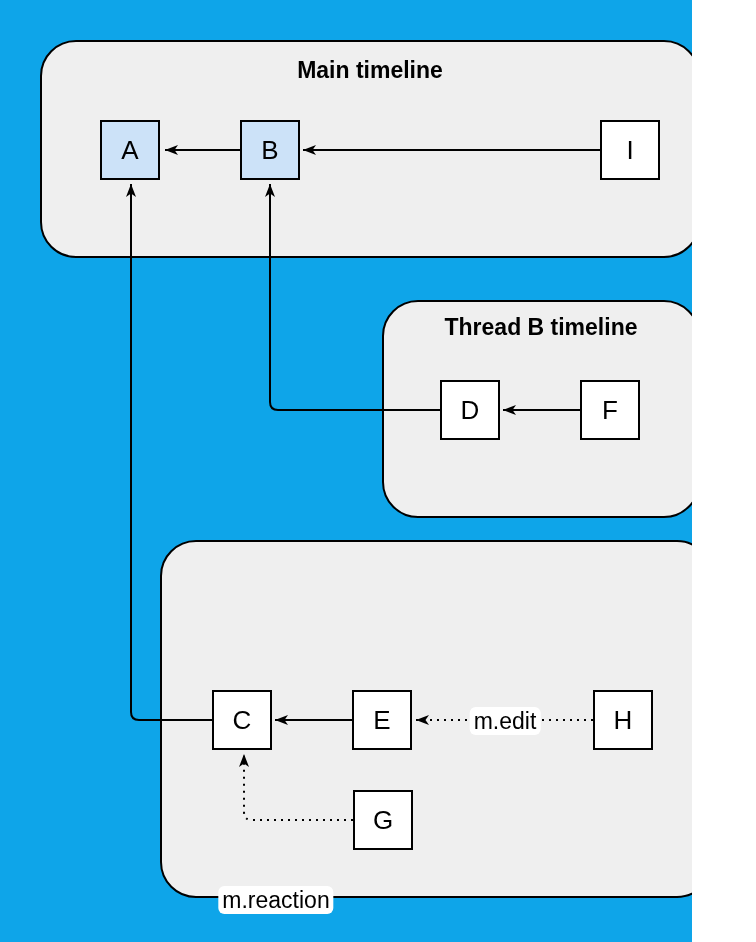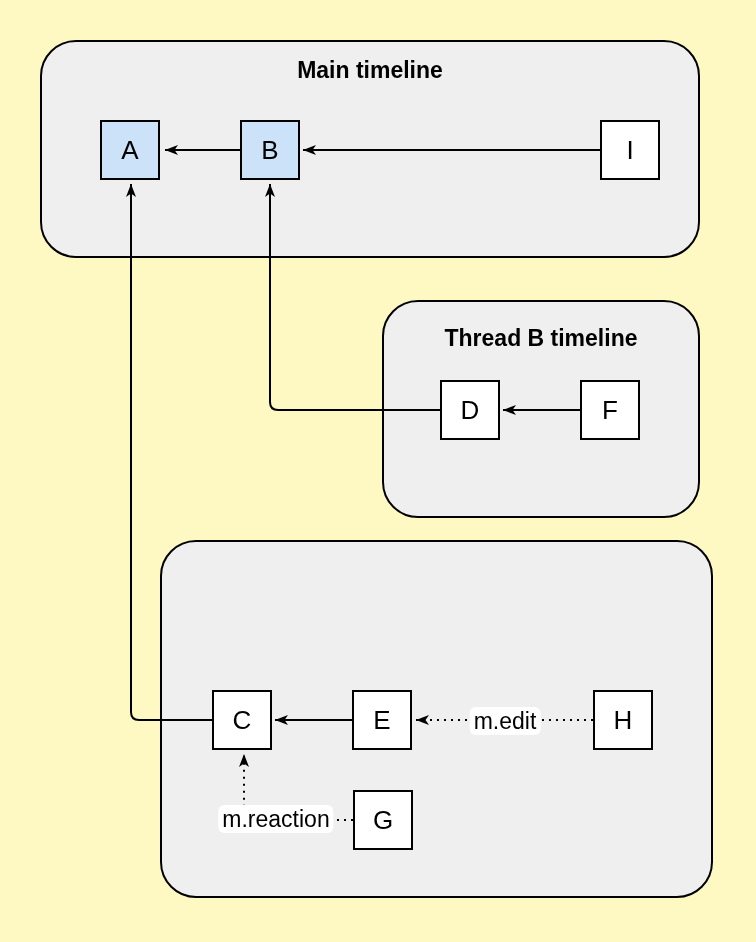--- a/index.html
+++ b/index.html
@@ -1,20 +1,20 @@
 <!DOCTYPE html>
 <html><head>
 <meta charset="utf-8">
 <style>
   html, body { margin: 0; padding: 0; background: #ffffff; }
   .canvas {
     position: relative;
-    width: 756px;
+    width: 692px;
     height: 942px;
-    background: #fef9c3;
+    background: #0ea5e9;
     font-family: "Liberation Sans", sans-serif;
     overflow: hidden;
   }
   .container {
     position: absolute;
     background: #efefef;
     border: 2px solid #000000;
     border-radius: 36px;
     box-sizing: border-box;
   }
@@ -57,37 +57,37 @@
     color: #000000;
     white-space: nowrap;
     border-radius: 6px;
   }
 
   
   .c-main    { left: 40px;  top: 40px;  width: 660px; height: 218px; }
   .c-threadb { left: 382px; top: 300px; width: 318px; height: 218px; }
   .c-threada { left: 160px; top: 540px; width: 553px; height: 358px; }
   .t-main    { left: 40px;  top: 56px;  width: 660px; }
-  .t-threadb { left: 382px; top: 313px; width: 318px; margin-top: 11px; }
+  .t-threadb { left: 382px; top: 313px; width: 318px; }
   .t-threada { left: 160px; top: 554px; width: 553px; }
 
   
   .n-a { left: 100px; top: 120px; }
   .n-b { left: 240px; top: 120px; }
   .n-i { left: 600px; top: 120px; }
   .n-d { left: 440px; top: 380px; }
   .n-f { left: 580px; top: 380px; }
   .n-c { left: 212px; top: 690px; }
   .n-e { left: 352px; top: 690px; }
   .n-h { left: 593px; top: 690px; }
   .n-g { left: 353px; top: 790px; }
 
   
   .l-edit     { left: 505px; top: 721px; }
-  .l-reaction { left: 276px; top: 819px; }
+  .l-reaction { left: 276px; top: 900px; }
 </style>
 </head>
 <body>
 
 <div class="canvas">
 
   <div class="container c-main"></div>
   <div class="ctitle t-main">Main timeline</div>
 
   <div class="container c-threadb"></div>

